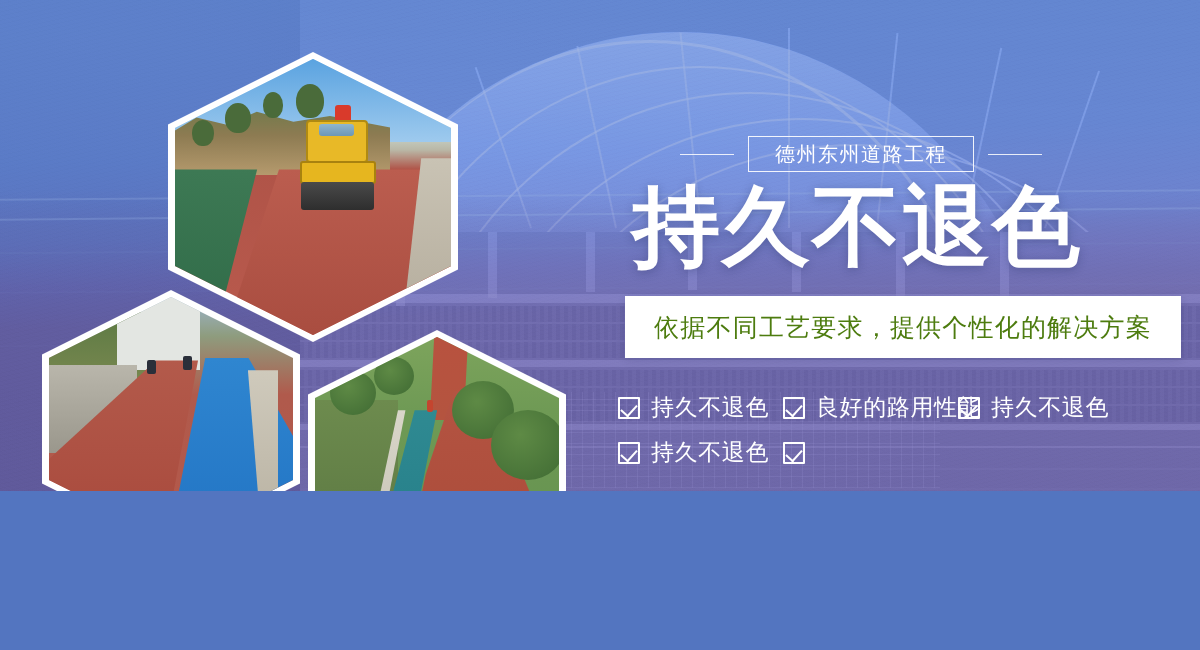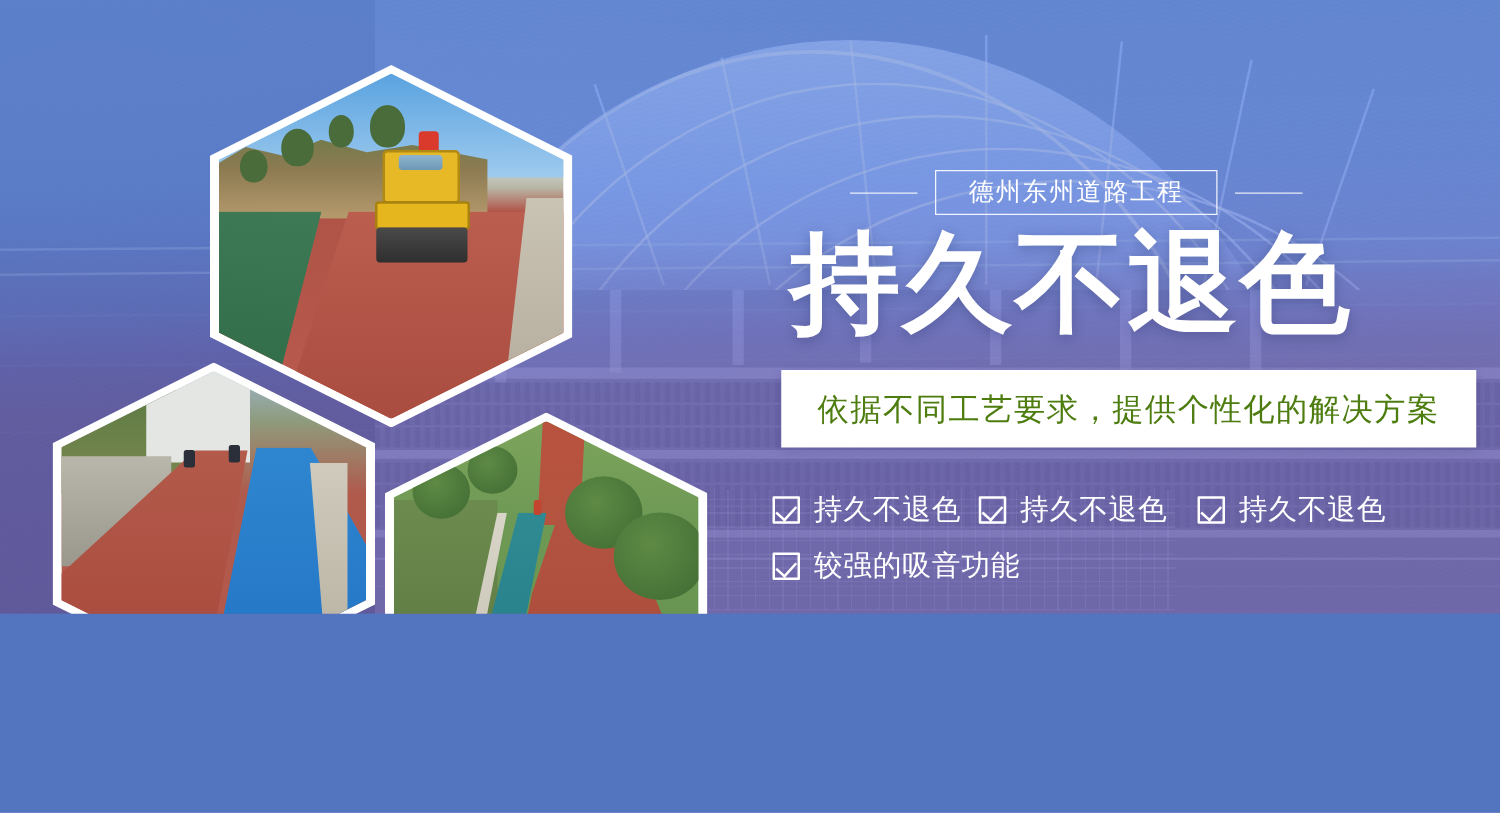--- a/index.html
+++ b/index.html
@@ -380,26 +380,29 @@
       <div class="subtitle-text">依据不同工艺要求，提供个性化的解决方案</div>
     </div>
 
     <div class="features">
       <div class="feature">
         <span class="checkbox"></span>
         <span class="feature-label">持久不退色</span>
       </div>
       <div class="feature">
         <span class="checkbox"></span>
-        <span class="feature-label">持久不退色</span>
+        <span class="feature-label">良好的路用性能</span>
       </div>
       <div class="feature">
         <span class="checkbox"></span>
         <span class="feature-label">持久不退色</span>
       </div>
       <div class="feature">
         <span class="checkbox"></span>
-        <span class="feature-label">较强的吸音功能</span>
+        <span class="feature-label">持久不退色</span>
+      </div>
+      <div class="feature">
+        <span class="checkbox"></span>
       </div>
     </div>
 
   </div>
 </div>
 
 </body></html>

